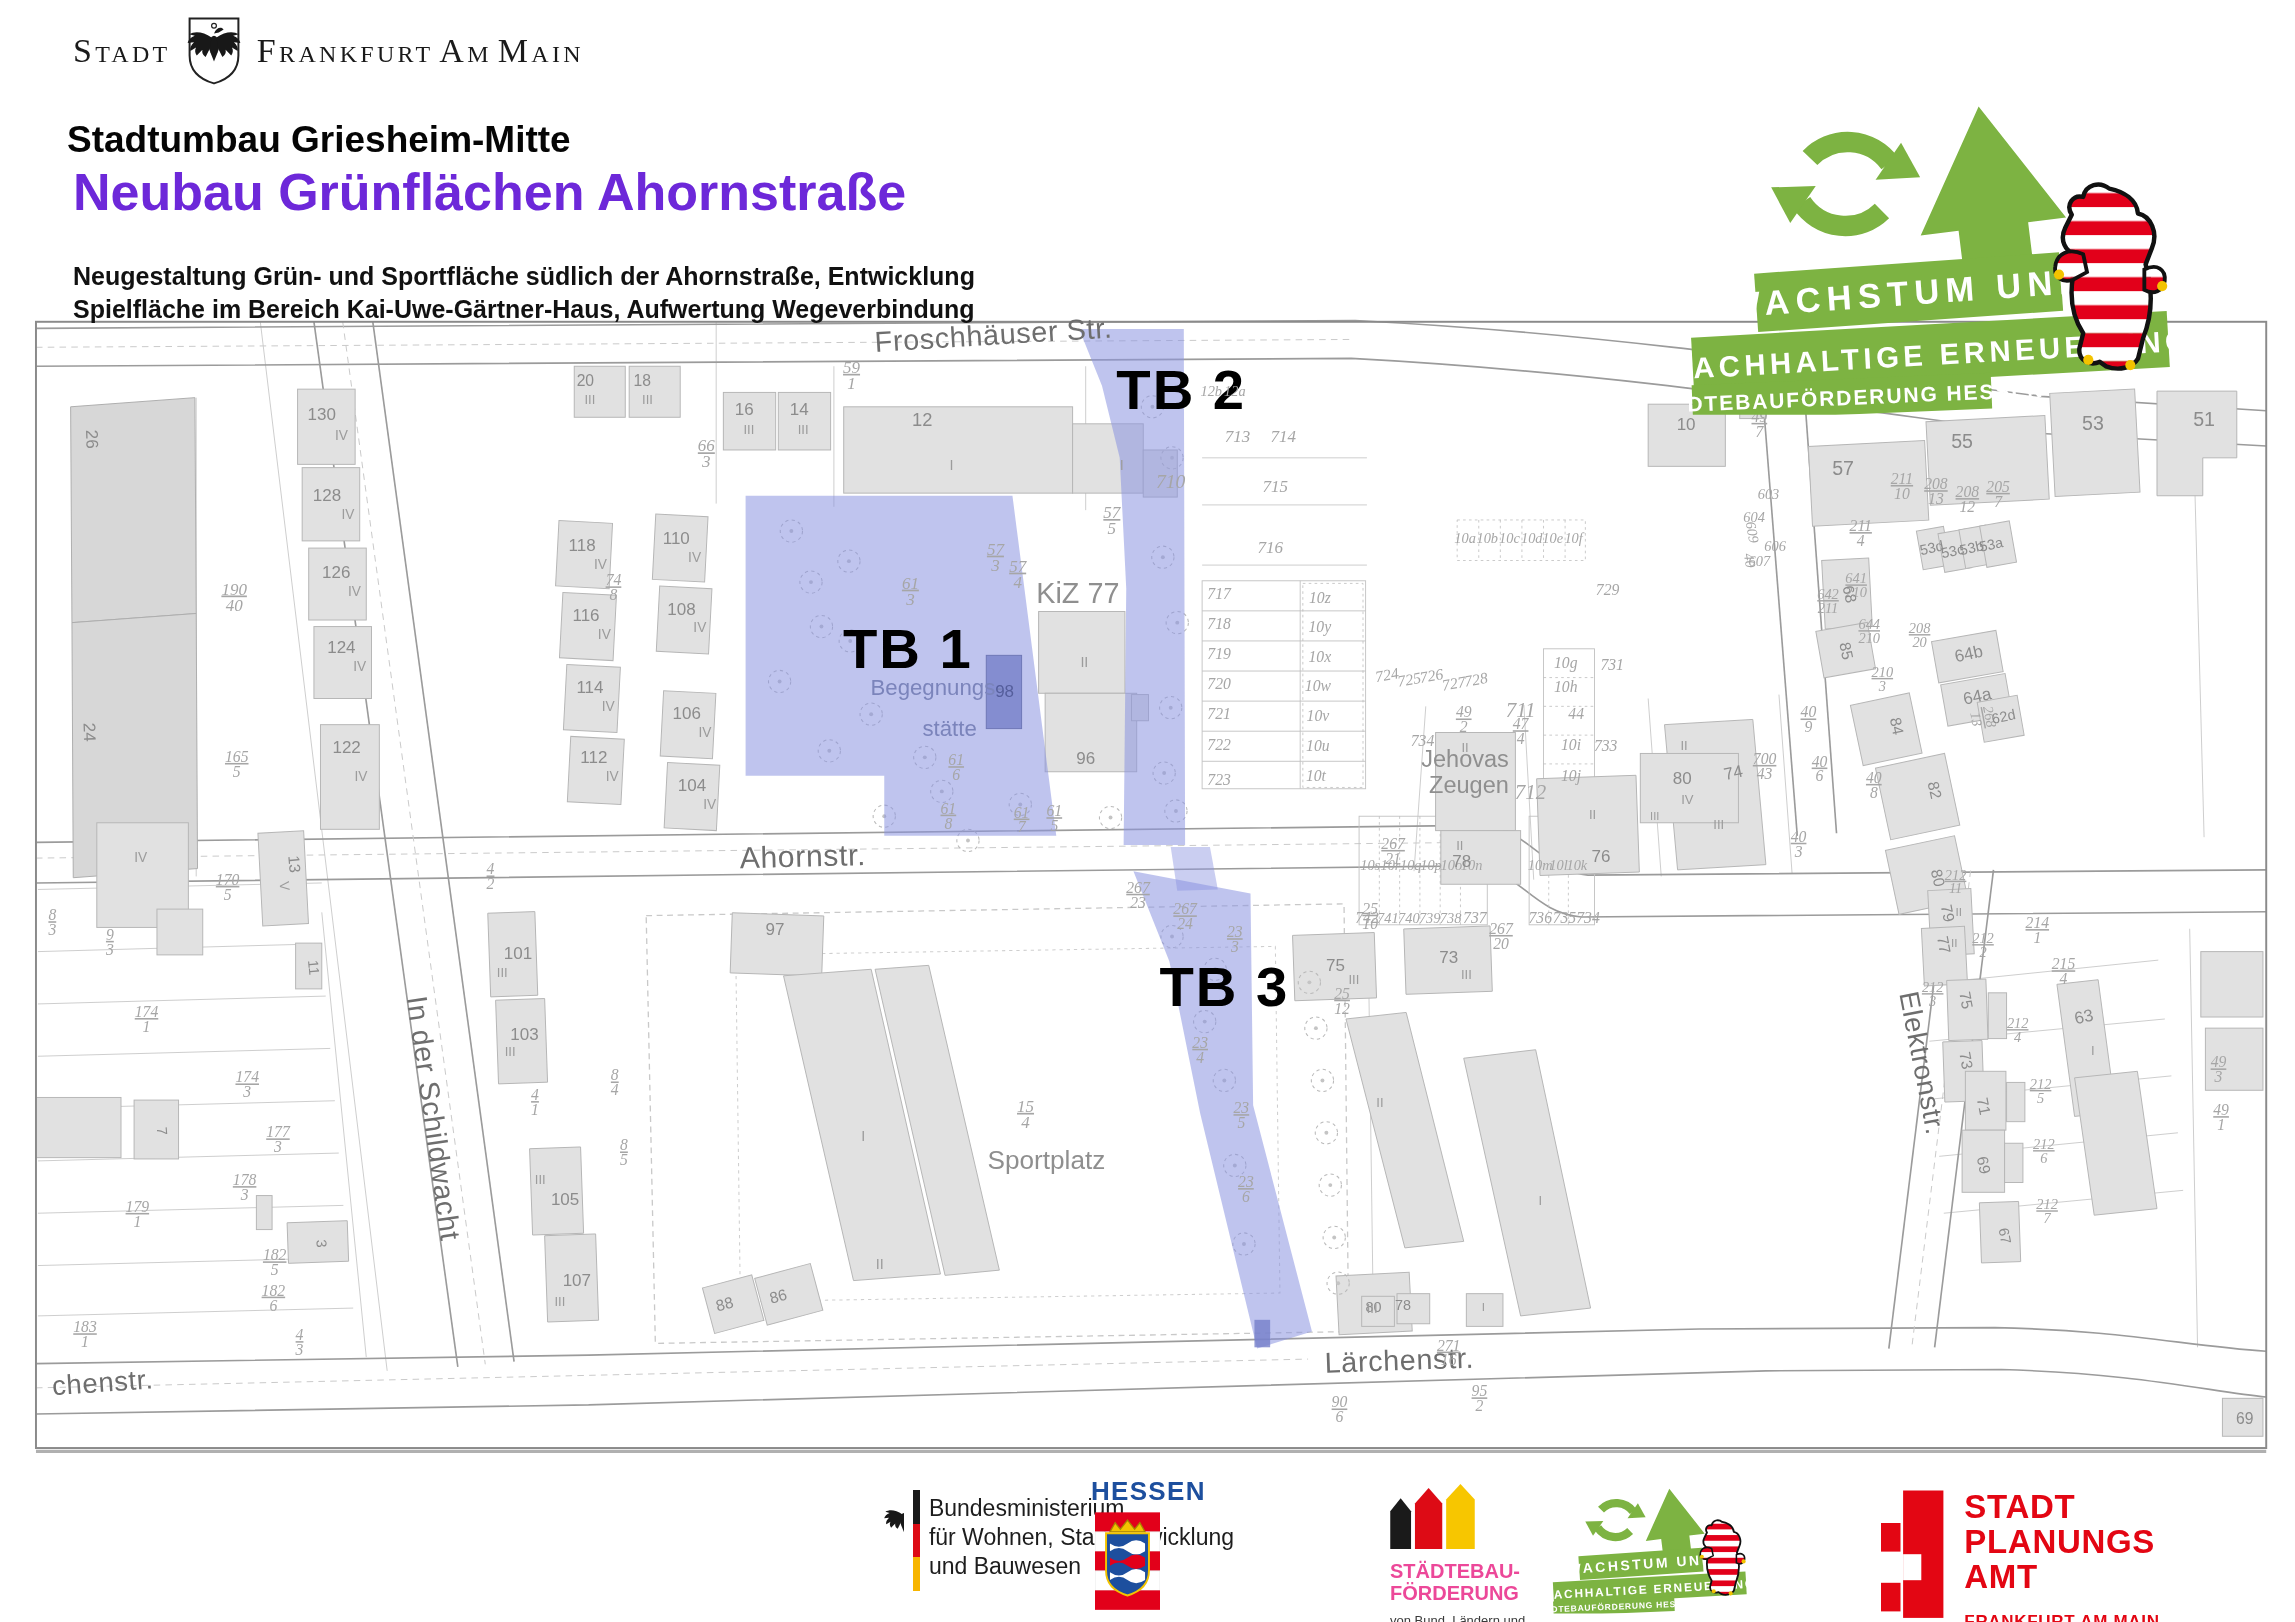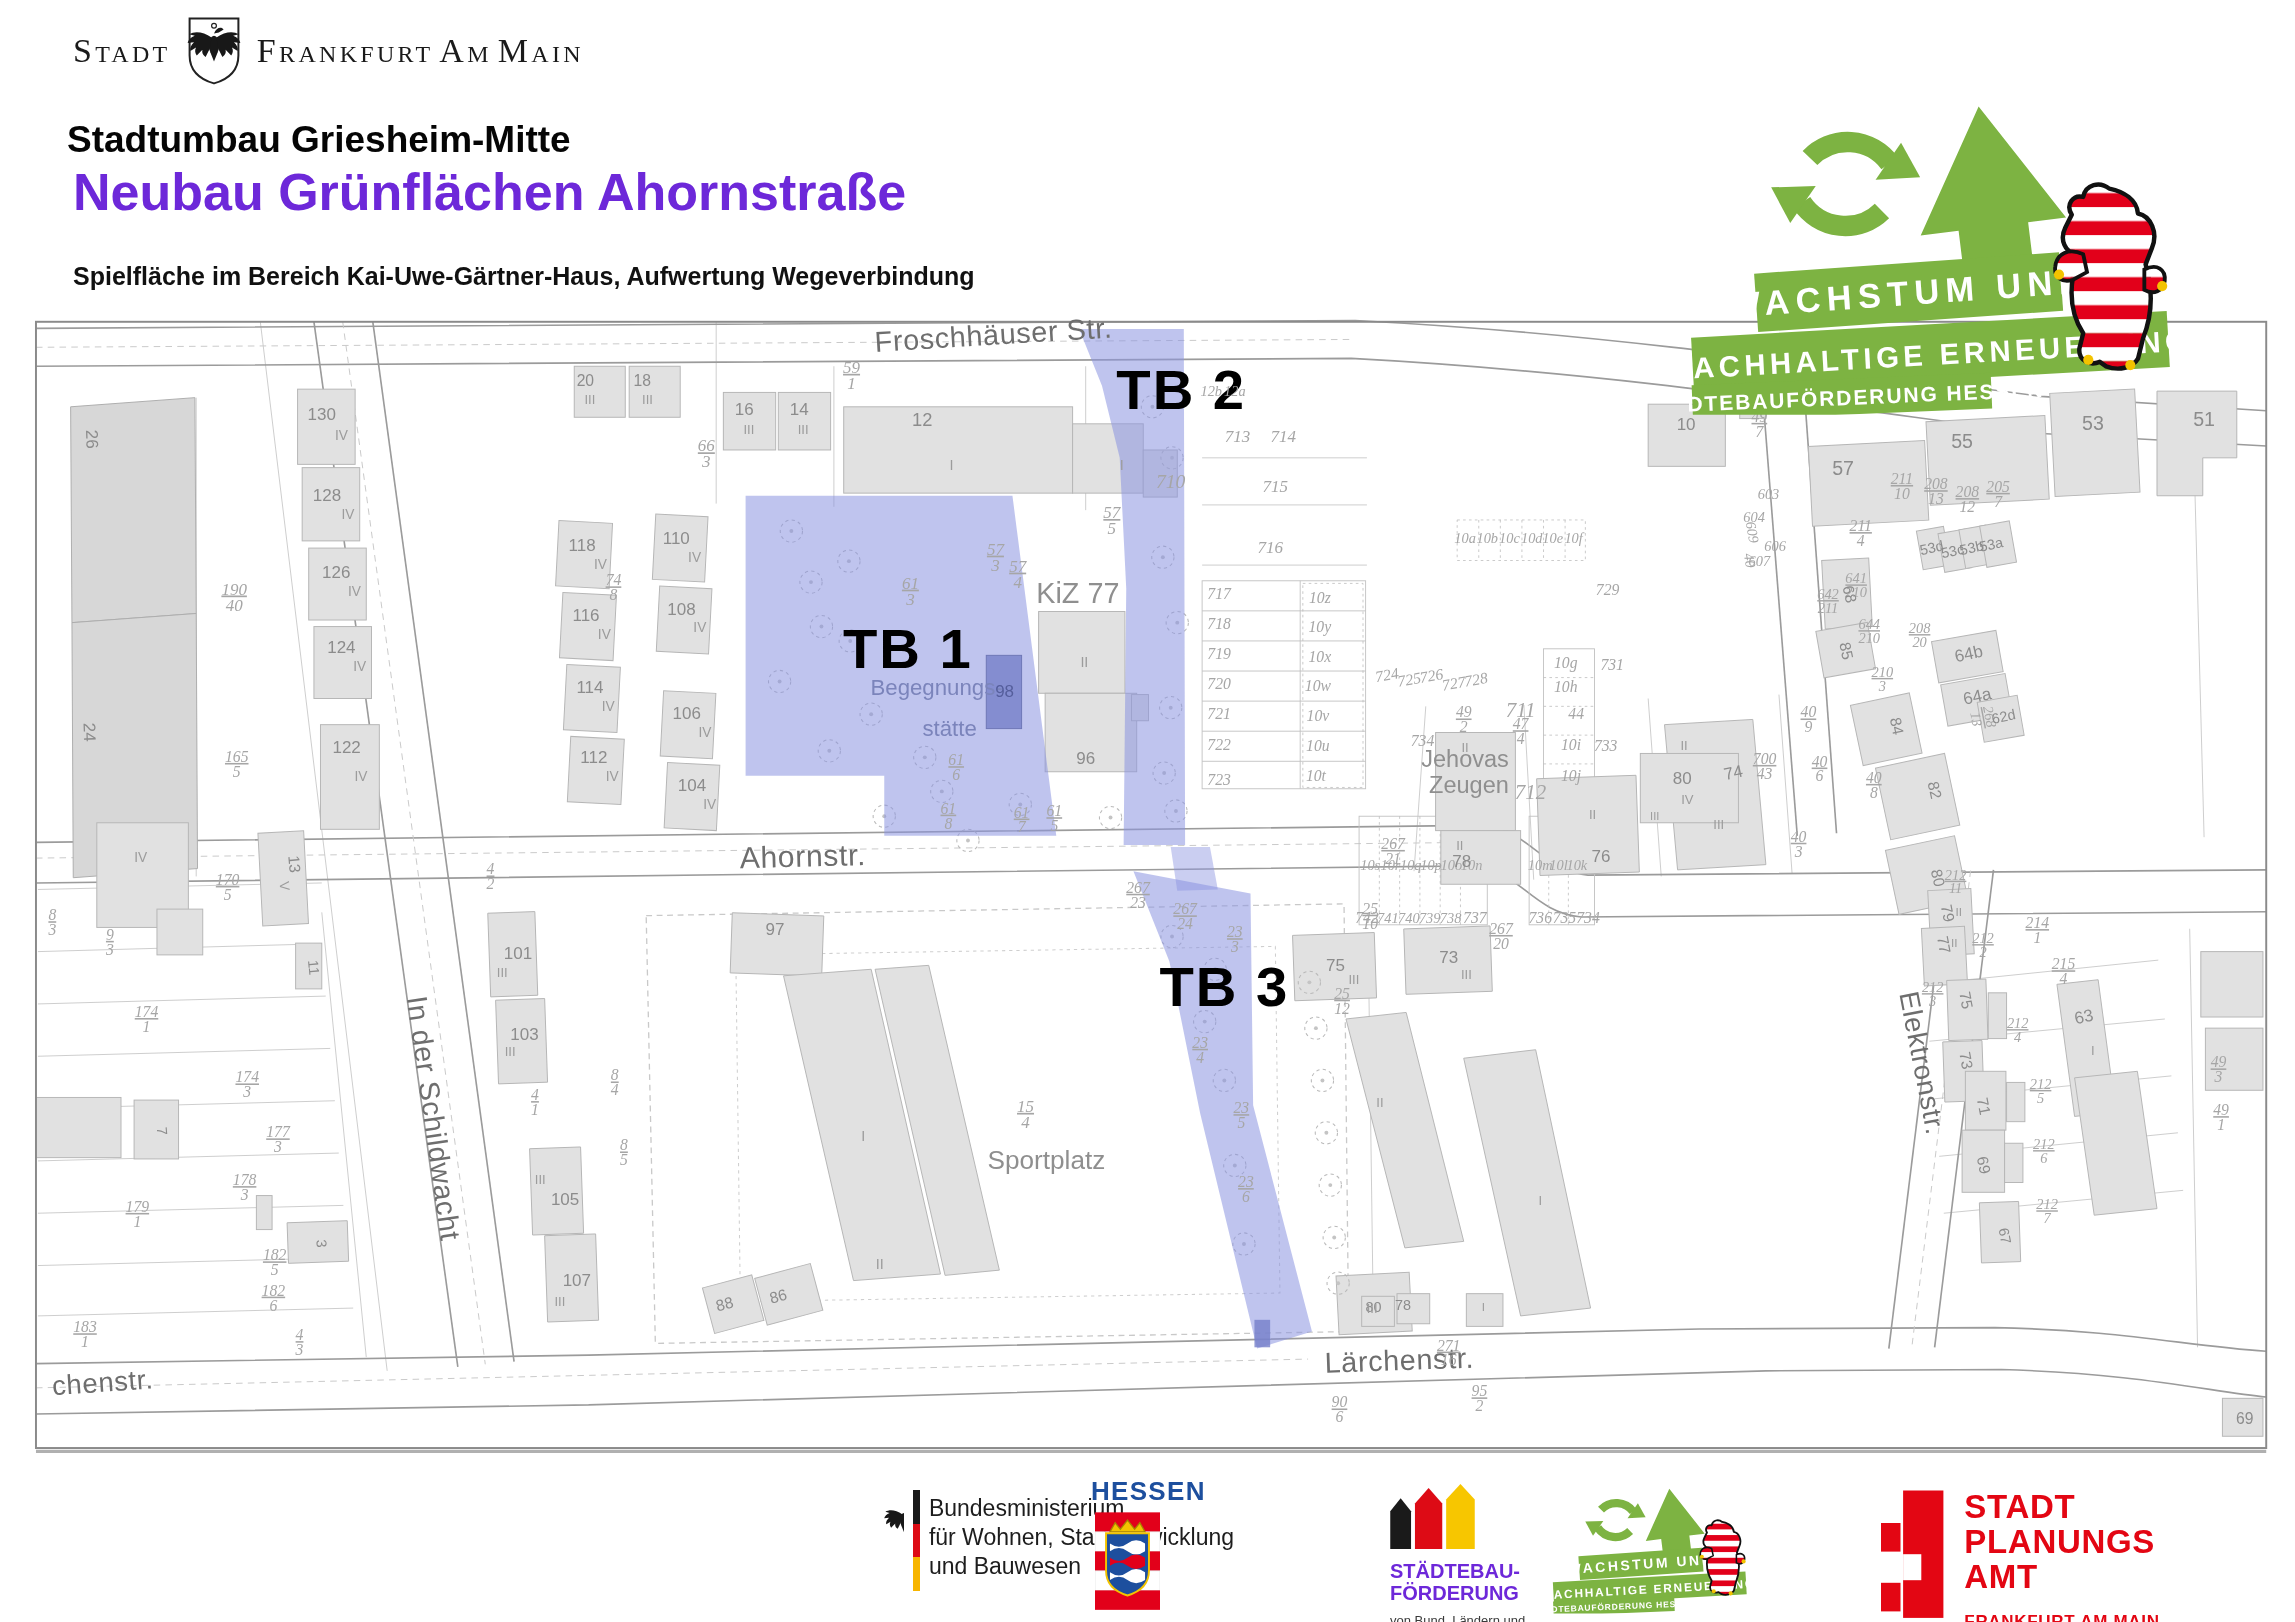--- a/index.html
+++ b/index.html
@@ -17,21 +17,21 @@
   #subtitle{left:73px;top:260px;font-size:25px;font-weight:bold;color:#111;line-height:1.32;}
   
   .flogo{color:#1a1a1a;}
   #bmwsb{left:862px;top:1490px;display:flex;align-items:flex-start;gap:9.2px;}
   #bmwsb .bar{width:6.5px;height:101px;display:flex;flex-direction:column;}
   #bmwsb .bar i{flex:1;}
   #bmwsb .txt{font-size:23px;line-height:1.26;margin-top:3.9px;color:#1d1d1d;}
   #hessen{left:1091px;top:1476px;width:72px;text-align:center;}
   #hessen .t{font-size:26px;font-weight:bold;color:#1d4f9e;letter-spacing:1.3px;}
   #staedtebau{left:1390px;top:1484px;}
-  #staedtebau .t1{font-size:20px;font-weight:bold;line-height:1.1;margin-top:9.2px;color:#6d28d9;}
+  #staedtebau .t1{font-size:20px;font-weight:bold;line-height:1.1;margin-top:9.2px;color:#ec4899;}
   #staedtebau .t2{font-size:13px;color:#3a3a3a;line-height:1.25;margin-top:9.2px;}
   #growth-small{left:1552px;top:1484px;}
   #spa{left:1881px;top:1490px;display:flex;gap:18.3px;}
   #spa .txt{color:#e30613;font-weight:bold;}
   #spa .big{font-size:33px;line-height:1.06;letter-spacing:0.7px;}
   #spa .sub{font-size:17px;margin-top:17px;letter-spacing:0.7px;}
   
   text{font-family:"Liberation Sans",sans-serif;}
   .lbl-street{fill:#6e6e6e;letter-spacing:1px;}
   .lbl-parcel{fill:#a6a6a6;font-style:italic;font-family:"Liberation Serif",serif;}
@@ -634,20 +634,21 @@
     <path d="M4,4 h122 v92 q0,52 -61,70 q-61,-18 -61,-70 Z" fill="#fff" stroke="#222" stroke-width="5"></path>
     <use href="#eagle" x="-5" y="18" width="140" height="95"></use>
     <circle cx="65" cy="22" r="6" fill="none" stroke="#222" stroke-width="3"></circle>
   </svg>
   <span class="w" id="clw2"><span class="cap">F</span><span class="rest">RANKFURT</span> <span class="cap">A</span><span class="rest">M</span> <span class="cap">M</span><span class="rest">AIN</span></span>
 </div>
 
 <div id="title-small" class="abs">Stadtumbau Griesheim-Mitte</div>
 <div id="title-large" class="abs">Neubau Grünflächen Ahornstraße</div>
 <div id="subtitle" class="abs">
+  <div>Neugestaltung Grün- und Sportfläche südlich der Ahornstraße, Entwicklung</div>
   <div>Spielfläche im Bereich Kai-Uwe-Gärtner-Haus, Aufwertung Wegeverbindung</div>
 </div>
 
 <svg class="abs" style="left:1689px;top:96px" width="484" height="319" viewBox="0 0 760 500">
   <use href="#growth-logo"></use>
 </svg>
 
 <div id="bmwsb" class="abs flogo">
   <svg width="42" height="42" viewBox="-70 -25 140 95">
     <use href="#eagle"></use>

